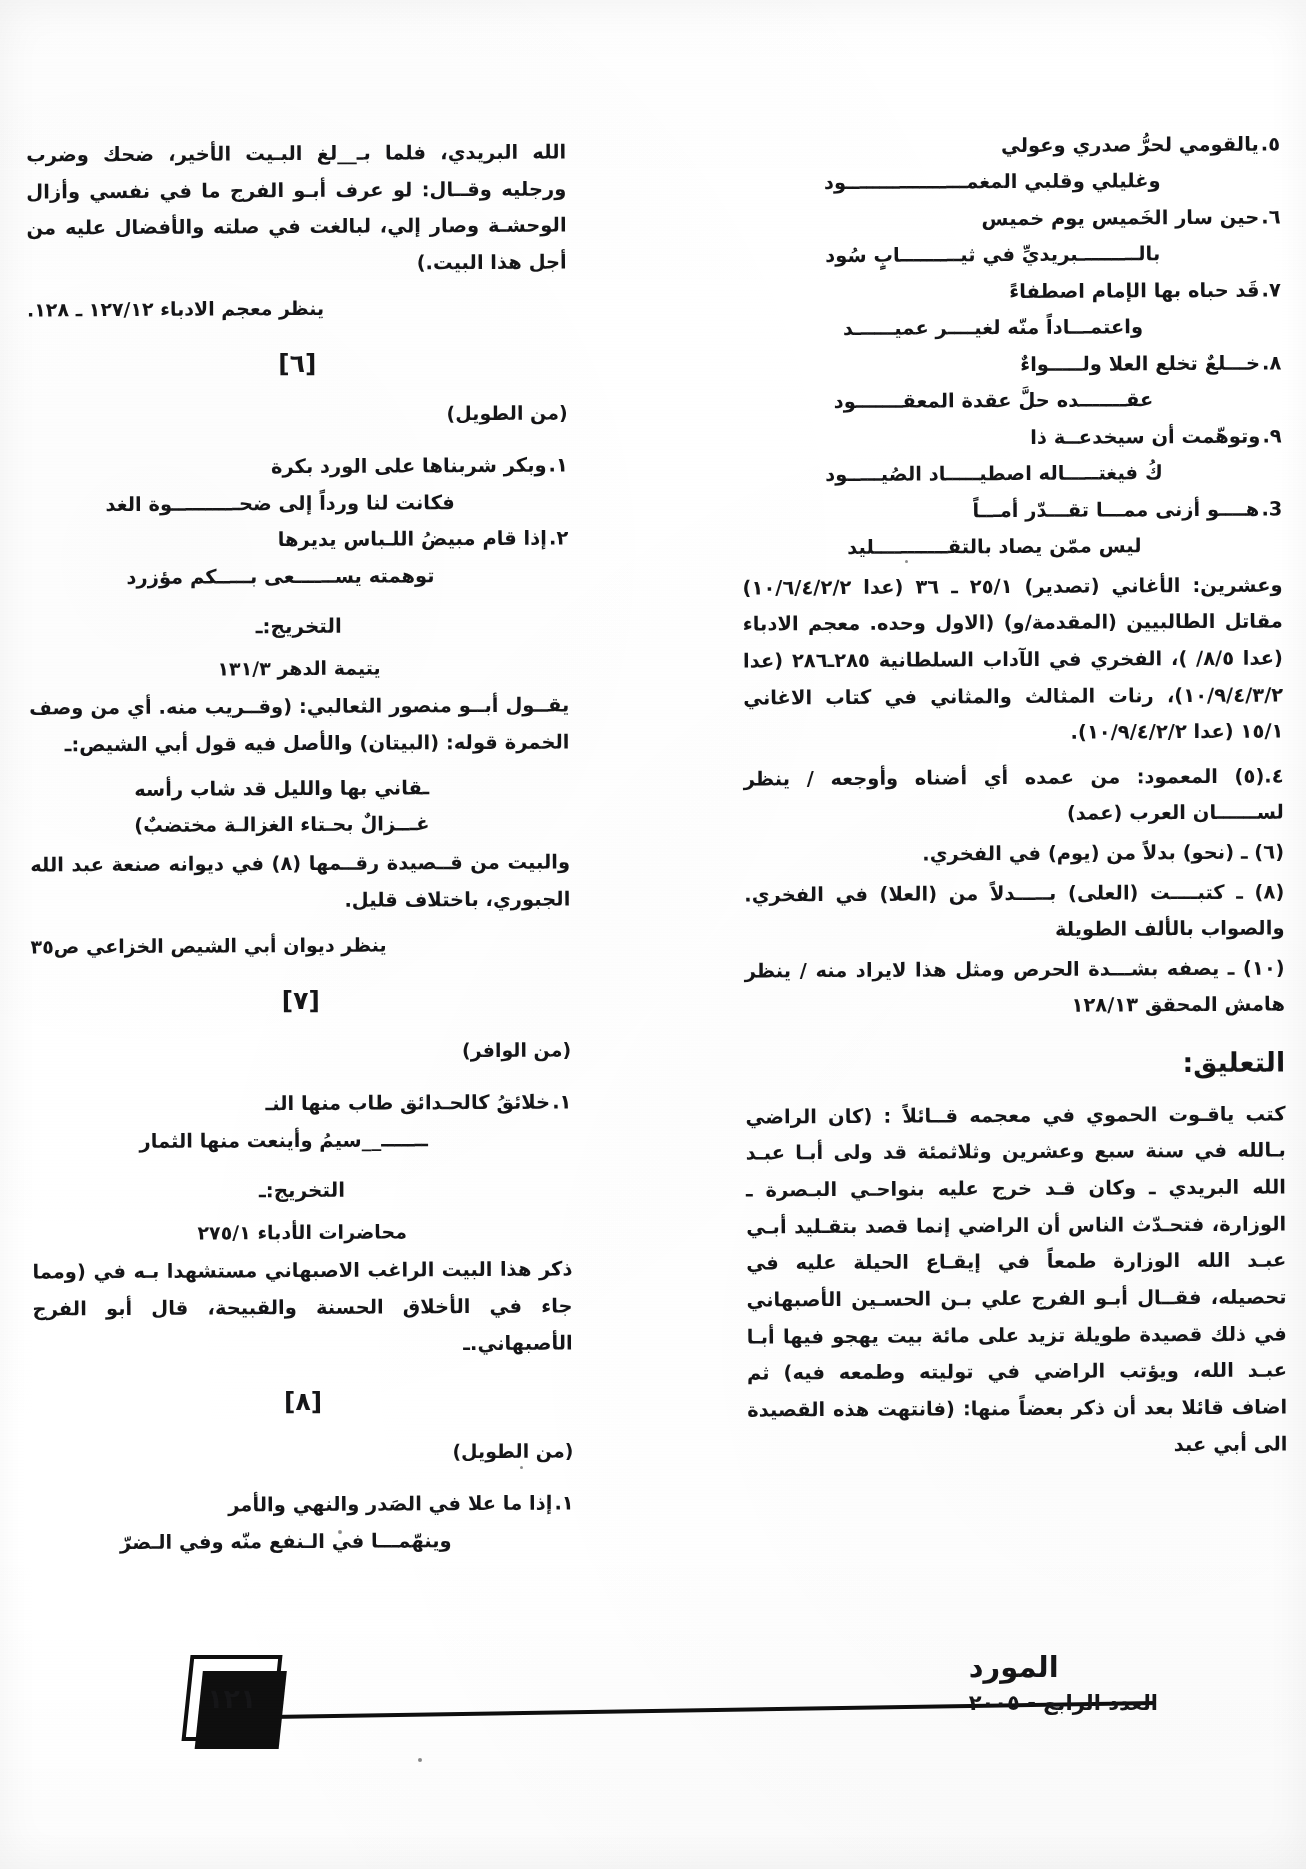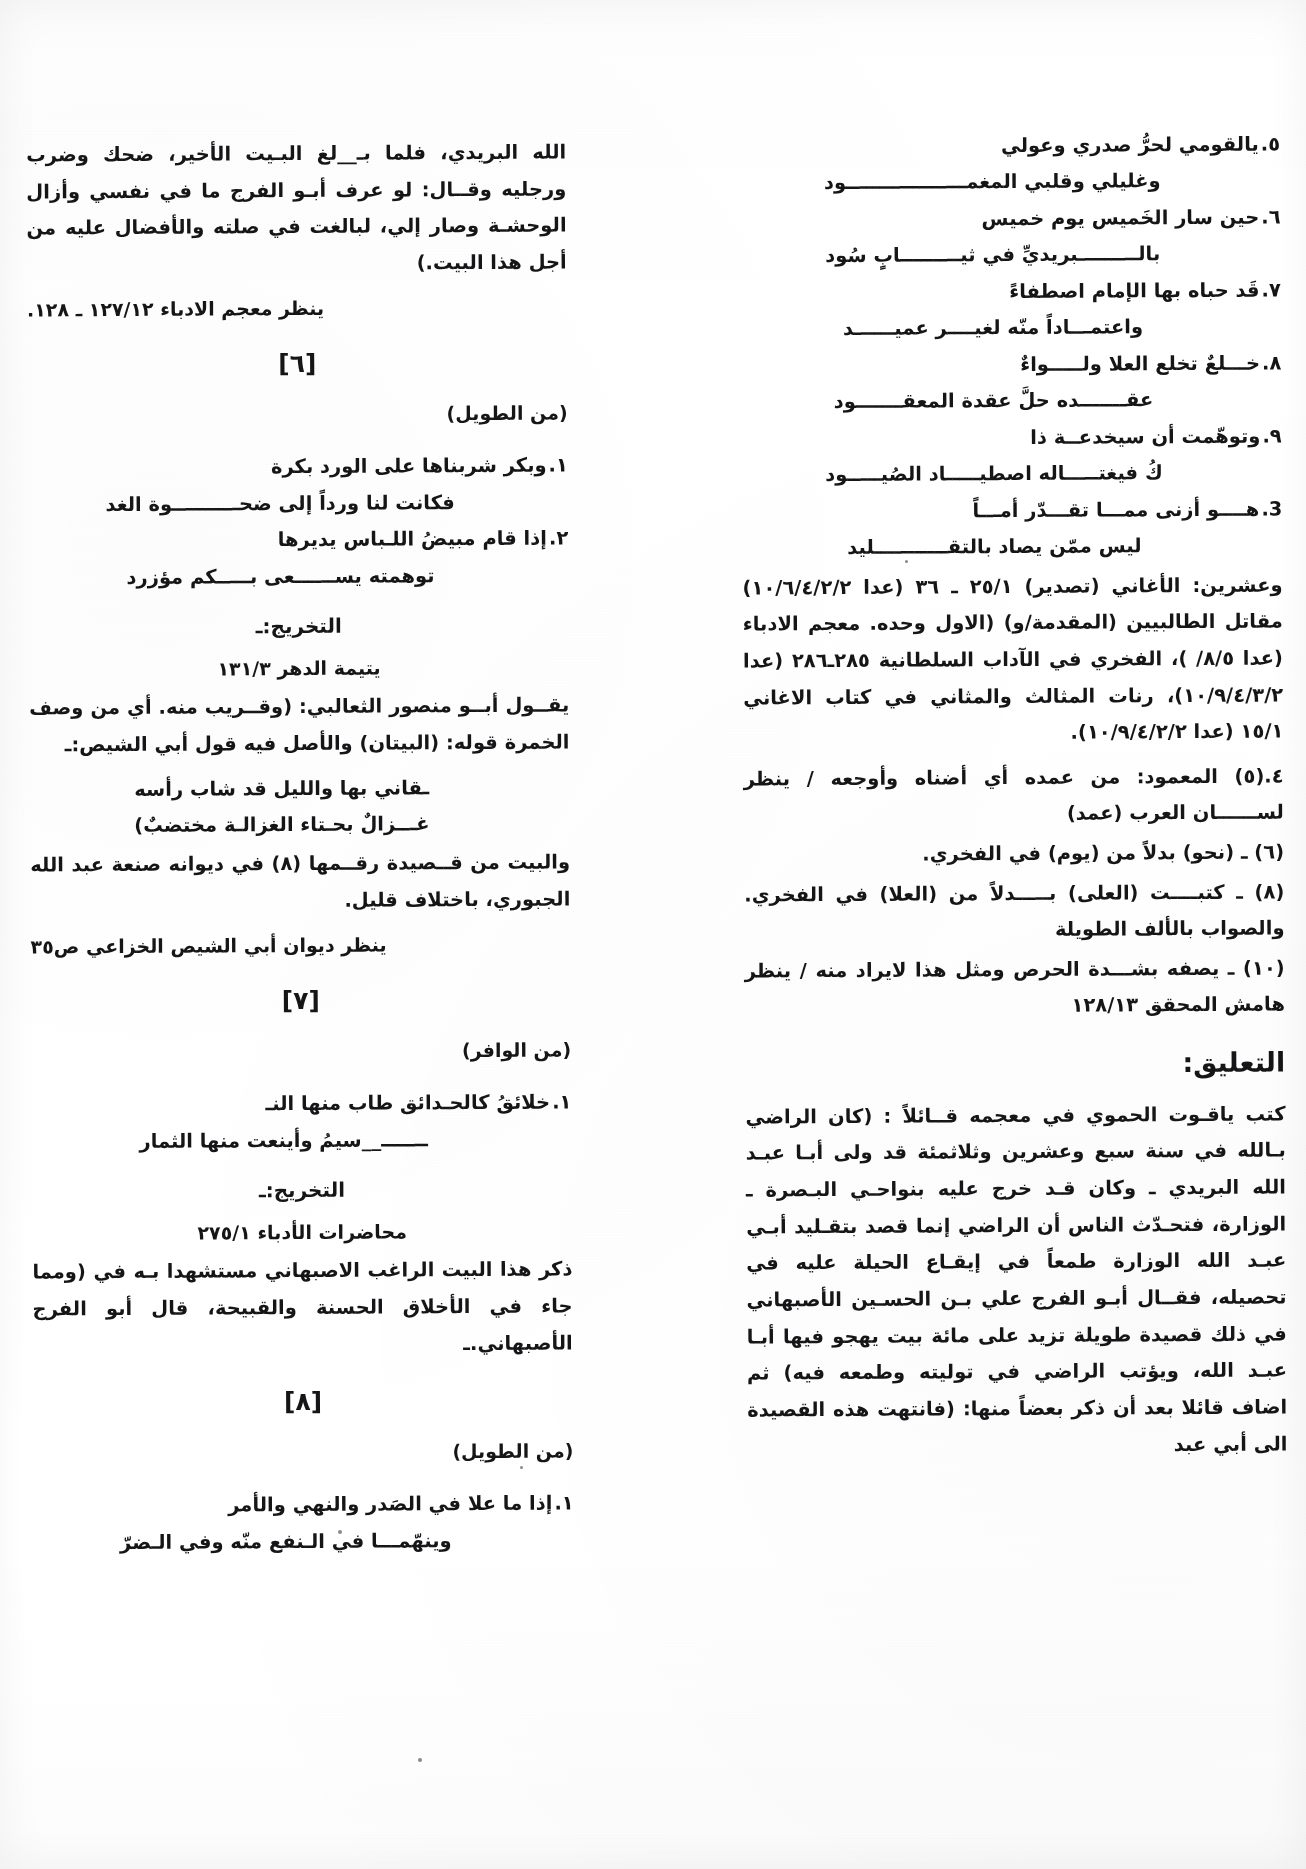--- a/index.html
+++ b/index.html
@@ -345,20 +345,30 @@
           <span class="num">١.</span>
           <span class="hemi-a kash">إذا ما علا في الصَدر والنهي والأمر</span>
         </div>
         <div class="verse second">
           <span class="hemi-b kash">وينهّمـــا في الـنفع منّه وفي الـضرّ</span>
         </div>
       </div>
     </div>
   </div>
 
+  <div id="footer">
+    <div id="footer-rule"></div>
+    <div id="page-num-box">
+      <span id="page-num-text">١٢١</span>
+    </div>
+    <div id="journal-block">
+      <div id="journal-name">المورد</div>
+      <div id="journal-issue">العدد الرابع - ٢٠٠٥</div>
+    </div>
+  </div>
 
   <span class="speck" style="left:338px;top:1530px;width:4px;height:4px;"></span>
   <span class="speck" style="left:520px;top:1466px;width:3px;height:3px;"></span>
   <span class="speck" style="left:300px;top:500px;width:3px;height:3px;"></span>
   <span class="speck" style="left:905px;top:560px;width:3px;height:3px;"></span>
   <span class="speck" style="left:418px;top:1758px;width:4px;height:4px;"></span>
 
   <div id="grain"></div>
   <div id="edge-shadow"></div>
 </div>

